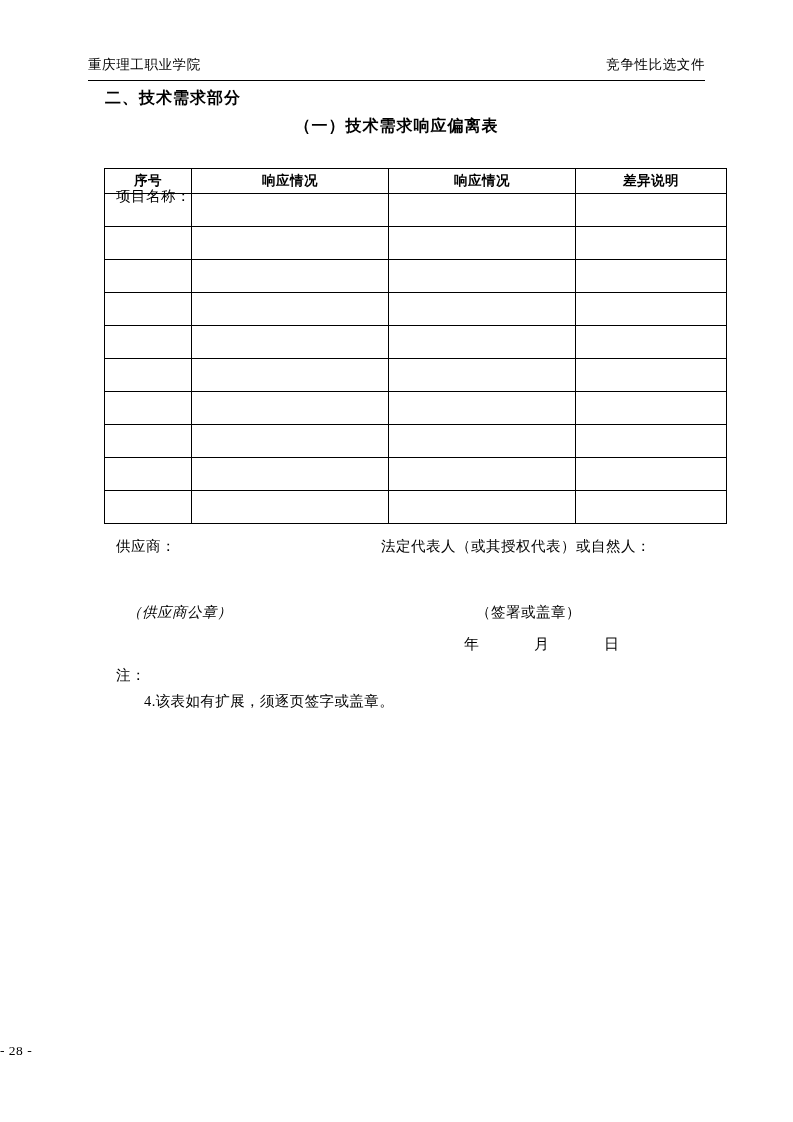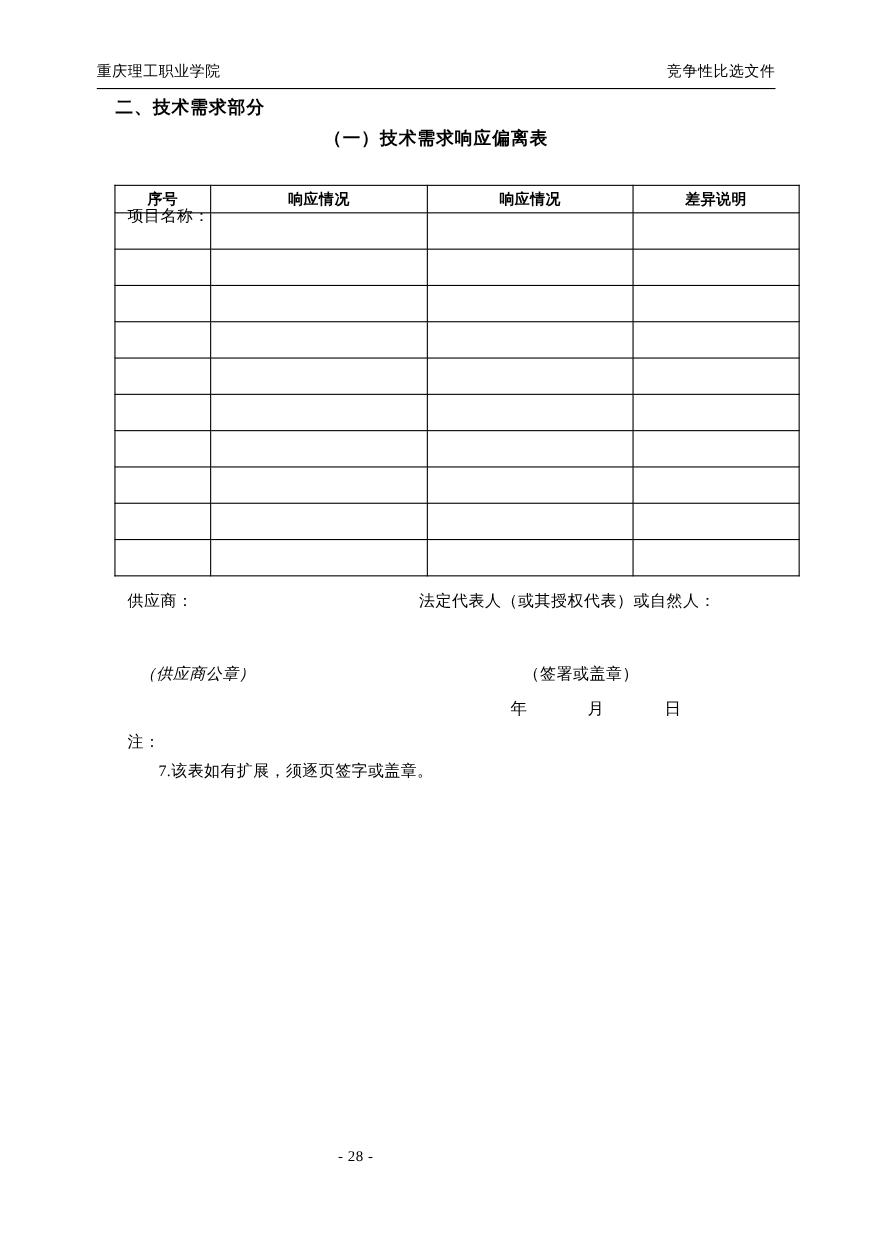--- a/index.html
+++ b/index.html
@@ -163,21 +163,21 @@
   .notes .note-title { margin: 0; }
   .notes p { margin: 0; }
   .indent { text-indent: 28px; }
 
   
   .footer {
     position: absolute;
     top: 1043px;
     left: 0;
     width: 647px;
-    text-align: center;
+    text-align: left;
     font-size: 13.5px;
     letter-spacing: 0.5px;
   }
 </style>
 </head>
 <body>
 
 <div class="page">
 
   <div class="header">
@@ -277,20 +277,20 @@
   <div class="date-row">
     <span>年</span>
     <span class="date-gap"></span>
     <span>月</span>
     <span class="date-gap"></span>
     <span>日</span>
   </div>
 
   <div class="notes">
     <p class="note-title">注：</p>
-    <p class="indent">7.该表如有扩展，须逐页签字或盖章。</p>
+    <p class="indent">4.该表如有扩展，须逐页签字或盖章。</p>
   </div>
 
   <div class="footer">
     <span>- 28 -</span>
   </div>
 
 </div>
 
 </body></html>

